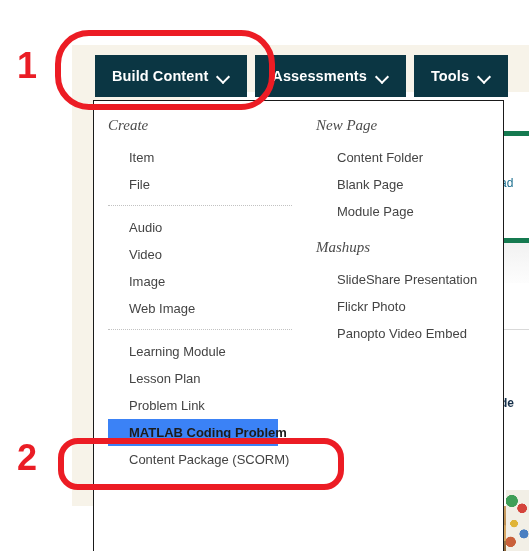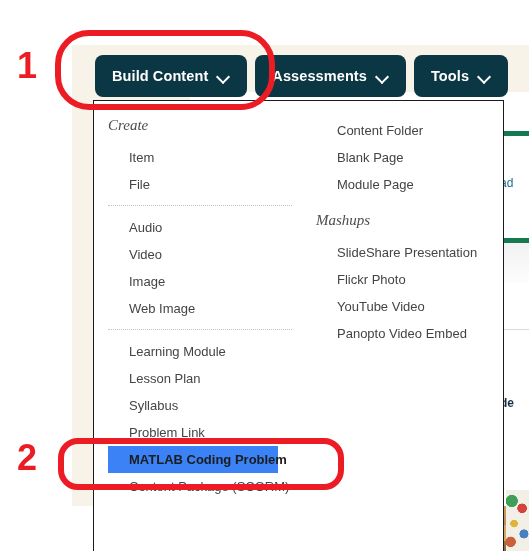--- a/index.html
+++ b/index.html
@@ -144,21 +144,21 @@
     height: 42px;
     display: flex;
     align-items: center;
     gap: 8px;
     z-index: 5;
   }
   .action-btn {
     background: #0b3643;
     color: #ffffff;
     border: none;
-    border-radius: 8px;
+    border-radius: 0;
     height: 42px;
     padding: 0 17px;
     font-family: "Liberation Sans", sans-serif;
     font-size: 14.5px;
     font-weight: bold;
     display: flex;
     align-items: center;
     gap: 9px;
     cursor: pointer;
     white-space: nowrap;
@@ -308,34 +308,33 @@
       <div class="dd-item">Item</div>
       <div class="dd-item">File</div>
       <div class="dd-sep"></div>
       <div class="dd-item">Audio</div>
       <div class="dd-item">Video</div>
       <div class="dd-item">Image</div>
       <div class="dd-item">Web Image</div>
       <div class="dd-sep"></div>
       <div class="dd-item">Learning Module</div>
       <div class="dd-item">Lesson Plan</div>
-      <div class="dd-item">Syllabus</div>
       <div class="dd-item">Problem Link</div>
       <div class="dd-item highlight">MATLAB Coding Problem</div>
       <div class="dd-item">Content Package (SCORM)</div>
     </div>
   <div class="dd-col right" id="dd-right">
+      <div class="dd-heading">New Page</div>
       <div class="dd-item">Content Folder</div>
       <div class="dd-item">Blank Page</div>
       <div class="dd-item">Module Page</div>
       <div class="dd-gap"></div>
       <div class="dd-heading">Mashups</div>
       <div class="dd-item">SlideShare Presentation</div>
       <div class="dd-item">Flickr Photo</div>
-      <div class="dd-item">YouTube Video</div>
       <div class="dd-item">Panopto Video Embed</div>
     </div>
 </div>
 
 <div class="annot-num n1">1</div>
 <div class="annot-num n2">2</div>
 <div class="annot-ring r1"></div>
 <div class="annot-ring r2"></div>
 
 </body></html>

